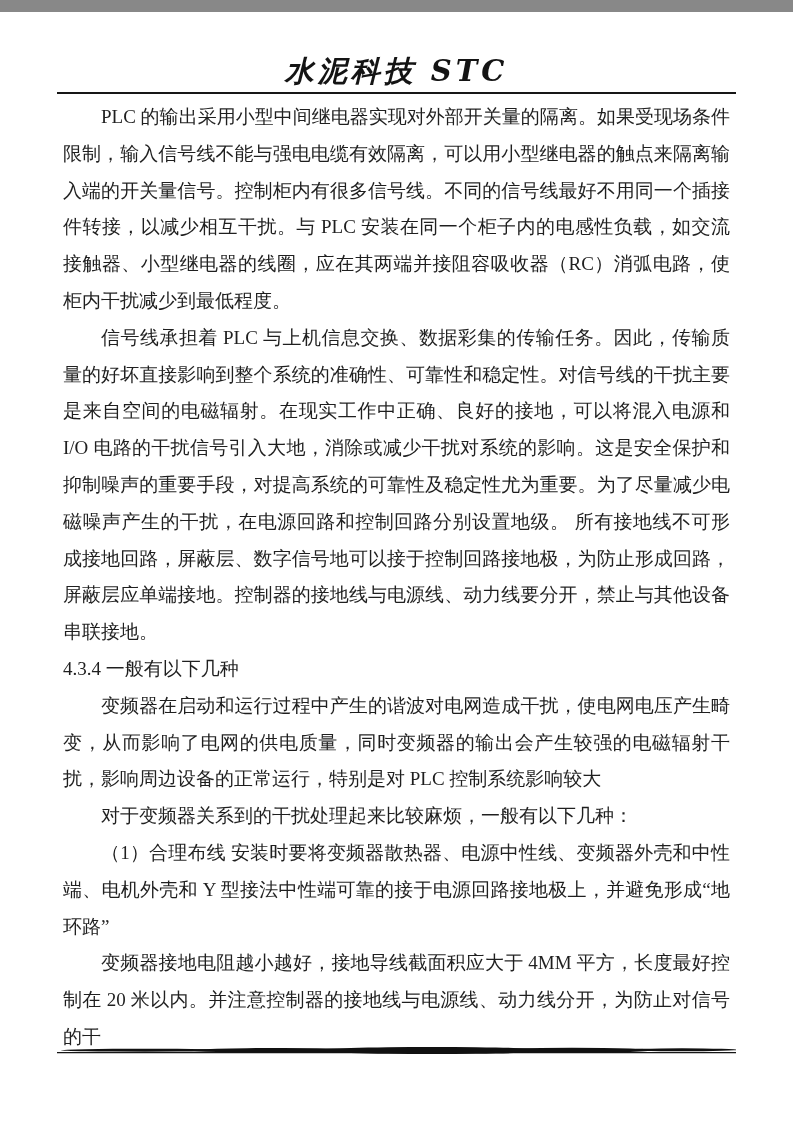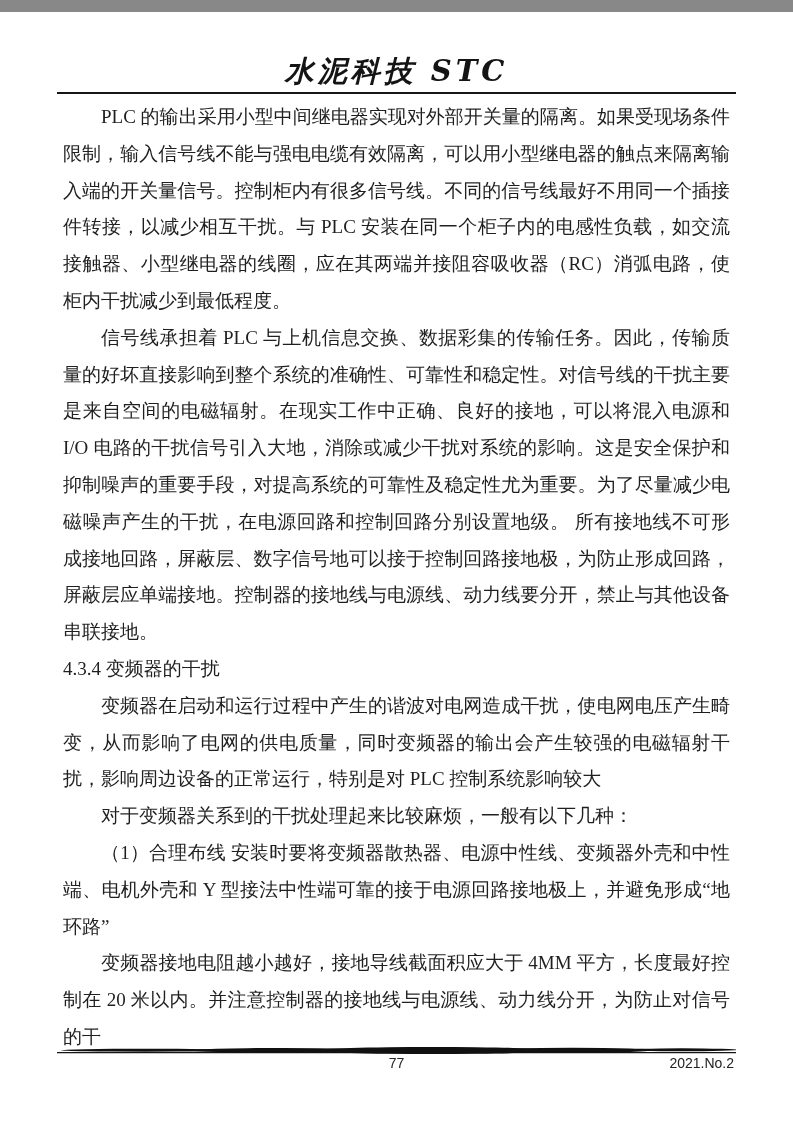--- a/index.html
+++ b/index.html
@@ -86,38 +86,34 @@
 
 <div class="page">
 
   <div class="journal-title">水泥科技 STC</div>
 
   <div class="header-rule"></div>
 
   <div class="content">
     <p class="body">PLC 的输出采用小型中间继电器实现对外部开关量的隔离。如果受现场条件限制，输入信号线不能与强电电缆有效隔离，可以用小型继电器的触点来隔离输入端的开关量信号。控制柜内有很多信号线。不同的信号线最好不用同一个插接件转接，以减少相互干扰。与 PLC 安装在同一个柜子内的电感性负载，如交流接触器、小型继电器的线圈，应在其两端并接阻容吸收器（RC）消弧电路，使柜内干扰减少到最低程度。</p>
     <p class="body">信号线承担着 PLC 与上机信息交换、数据彩集的传输任务。因此，传输质量的好坏直接影响到整个系统的准确性、可靠性和稳定性。对信号线的干扰主要是来自空间的电磁辐射。在现实工作中正确、良好的接地，可以将混入电源和 I/O 电路的干扰信号引入大地，消除或减少干扰对系统的影响。这是安全保护和抑制噪声的重要手段，对提高系统的可靠性及稳定性尤为重要。为了尽量减少电磁噪声产生的干扰，在电源回路和控制回路分别设置地级。 所有接地线不可形成接地回路，屏蔽层、数字信号地可以接于控制回路接地极，为防止形成回路，屏蔽层应单端接地。控制器的接地线与电源线、动力线要分开，禁止与其他设备串联接地。</p>
-    <p class="heading">4.3.4 变频器的干扰</p>
+    <p class="heading">4.3.4 一般有以下几种</p>
     <p class="body">变频器在启动和运行过程中产生的谐波对电网造成干扰，使电网电压产生畸变，从而影响了电网的供电质量，同时变频器的输出会产生较强的电磁辐射干扰，影响周边设备的正常运行，特别是对 PLC 控制系统影响较大</p>
     <p class="body">对于变频器关系到的干扰处理起来比较麻烦，一般有以下几种：</p>
     <p class="body">（1）合理布线 安装时要将变频器散热器、电源中性线、变频器外壳和中性端、电机外壳和 Y 型接法中性端可靠的接于电源回路接地极上，并避免形成“地环路”</p>
     <p class="body">变频器接地电阻越小越好，接地导线截面积应大于 4MM 平方，长度最好控制在 20 米以内。并注意控制器的接地线与电源线、动力线分开，为防止对信号的干</p>
   </div>
 
   <div class="footer-rule">
     <svg viewBox="0 0 679 10" preserveAspectRatio="none" aria-hidden="true">
       <line x1="0" y1="6.6" x2="679" y2="6.6" stroke="#161616" stroke-width="1.4"></line>
       <g fill="#111111">
         <ellipse cx="88" cy="4.2" rx="84" ry="1.5"></ellipse>
         <ellipse cx="225" cy="4.3" rx="92" ry="2.3"></ellipse>
         <ellipse cx="375" cy="4.5" rx="115" ry="3.6"></ellipse>
         <ellipse cx="515" cy="4.2" rx="82" ry="2.4"></ellipse>
         <ellipse cx="625" cy="3.8" rx="56" ry="1.5"></ellipse>
       </g>
     </svg>
   </div>
 
-  <div class="footer-text">
-    <span class="page-number">77</span>
-    <span class="issue-number">2021.No.2</span>
-  </div>
 
 </div>
 
 </body></html>

